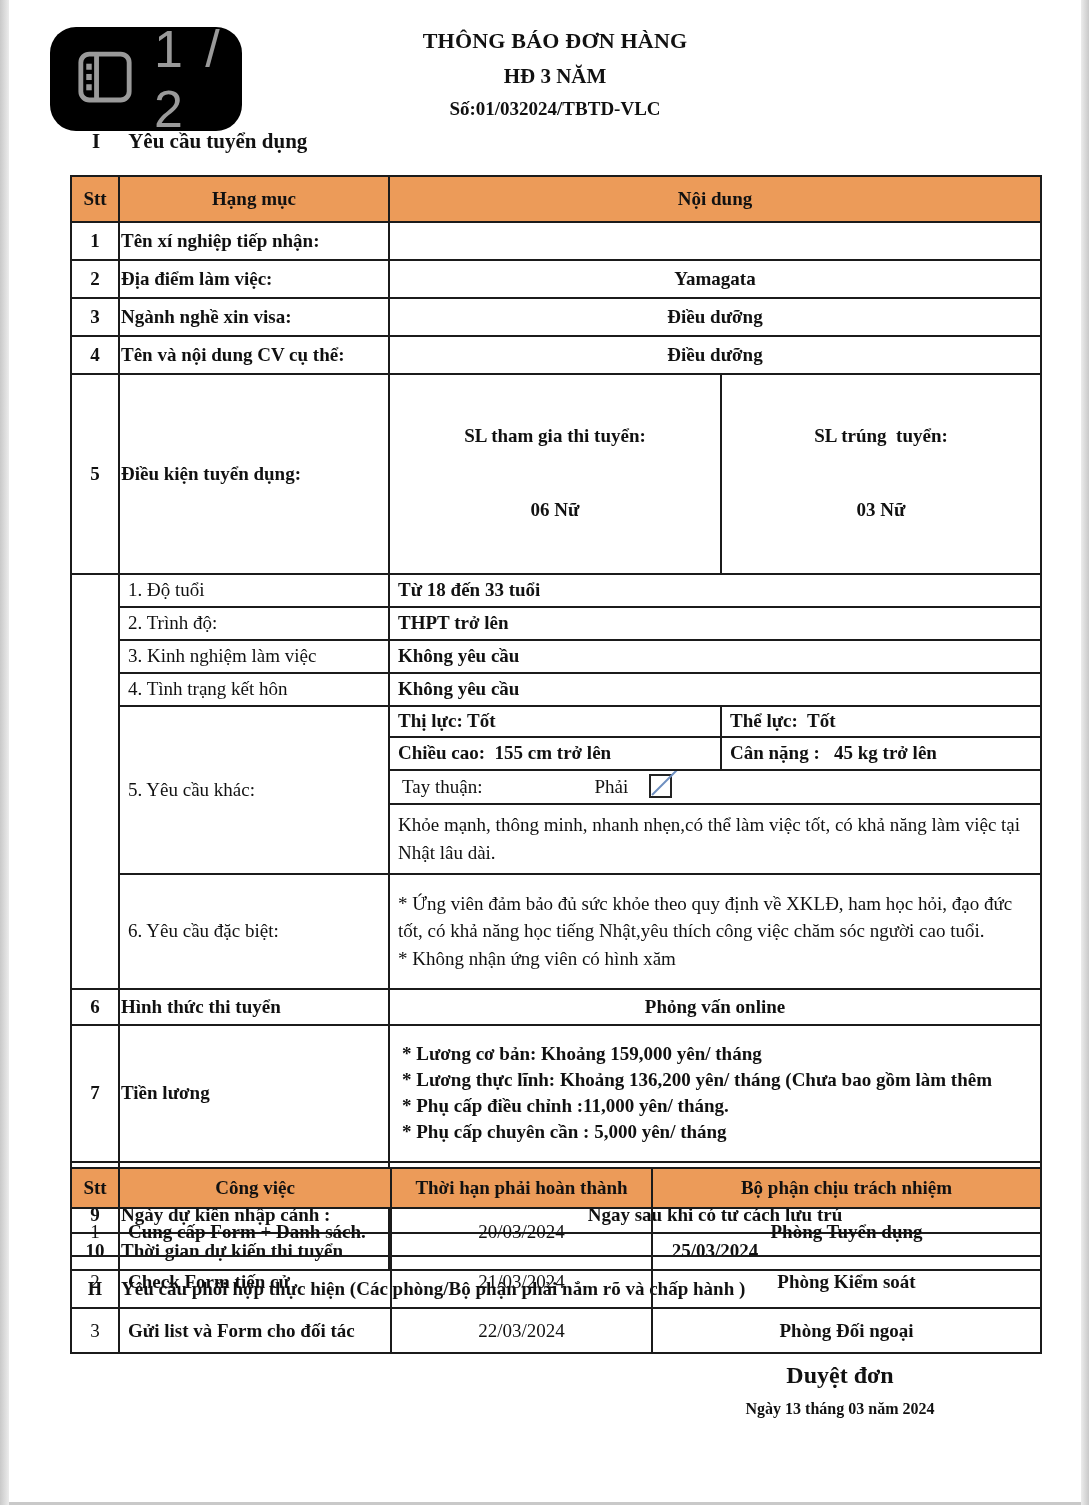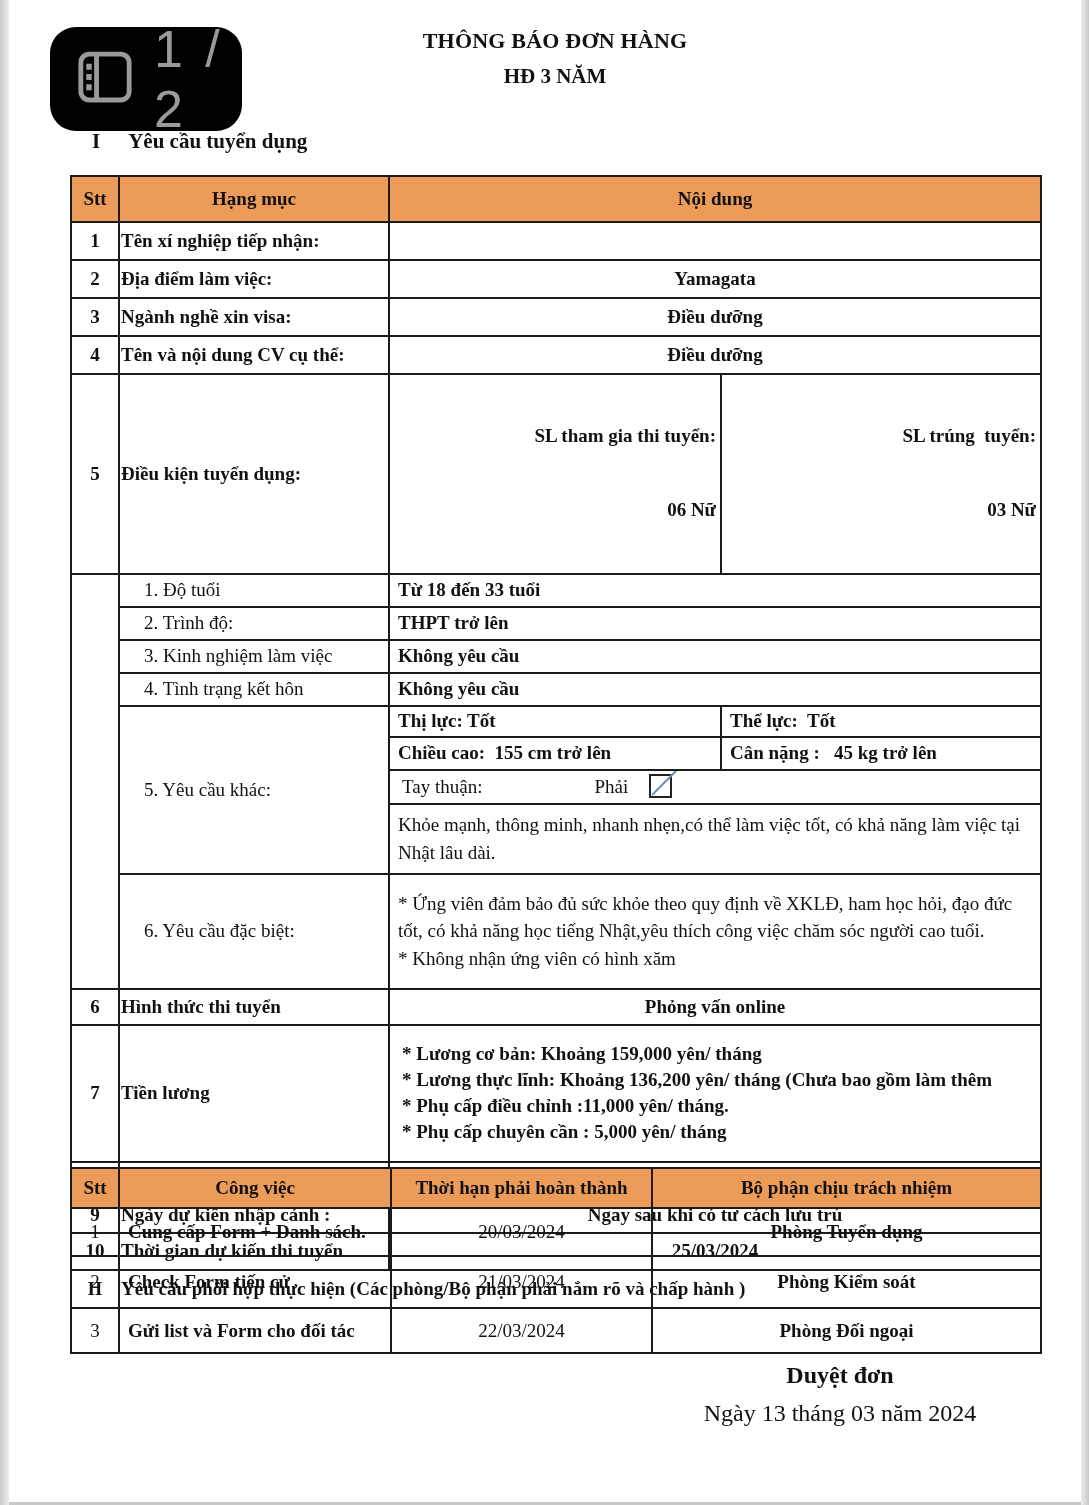--- a/index.html
+++ b/index.html
@@ -29,35 +29,35 @@
   table { border-collapse:collapse; table-layout:fixed; position:absolute; left:70px;
     font-size:19px;margin-top:15px; }
   td { border:2px solid #1b1b1b; vertical-align:middle; padding:0 4px; overflow:hidden; }
   .t1 { top:160px; width:970px; }
   .t2 { top:1152px; width:970px; }
   .hdr td { background:#EC9B59; font-weight:bold; text-align:center; }
   .num { text-align:center; font-weight:bold; }
   .num-reg { text-align:center; font-weight:normal; }
   .lbl { font-weight:bold; padding-left:1px; }
   .val-c { text-align:center; font-weight:bold; }
-  .sub-lbl { font-weight:normal; padding-left:24px; }
+  .sub-lbl { font-weight:normal; padding-left:8px; }
   .sub-val { font-weight:bold; padding-left:8px; }
   .plain { font-weight:bold; padding-left:8px; }
   .pre { white-space:pre-wrap; }
-  .two-line { text-align:right; font-weight:bold; line-height:1.3; }
+  .two-line { text-align:center; font-weight:bold; line-height:1.3; }
   .lines div { padding-left:8px; line-height:1.38; font-weight:bold; }
   .para { padding:6px 10px 6px 8px; line-height:1.45; font-weight:normal; }
 
   .hand-cell { display:flex; align-items:center; font-weight:normal; padding-left:8px; }
   .hand-cell .hv { margin-left:112px; }
   .hand-cell svg { margin-left:10px; margin-top:-12px; }
 
   .footer-block { position:absolute; left:640px; top:1362px; width:400px; text-align:center; }
   .footer-block .appr { font-weight:bold; font-size:24px; }
-  .footer-block .date { font-weight:normal; font-size:24px; margin-top:11px; }
+  .footer-block .date { font-weight:bold; font-size:16px; margin-top:11px; }
 </style>
 </head>
 <body>
 
 <div class="edge-strip edge-left"></div>
 <div class="edge-strip edge-right"></div>
 <div class="bottom-line"></div>
 
 <div class="page-badge">
   <span>
@@ -68,20 +68,21 @@
       <rect x="8.5" y="21.5" width="4.5" height="5" fill="#9a9a9a"></rect>
       <rect x="8.5" y="30" width="4.5" height="5" fill="#9a9a9a"></rect>
     </svg>
   </span>
   <span class="txt">1 / 2</span>
 </div>
 
 <div class="doc-header">
   <div class="l1">THÔNG BÁO ĐƠN HÀNG</div>
   <div class="l2">HĐ 3 NĂM</div>
+  <div class="l3">Số:01/032024/TBTD-VLC</div>
 </div>
 
 <div class="section-heading">
   <span>I</span>
   <span>Yêu cầu tuyển dụng</span>
 </div>
 
 <table class="t1">
   <colgroup>
       <col style="width:48px">

